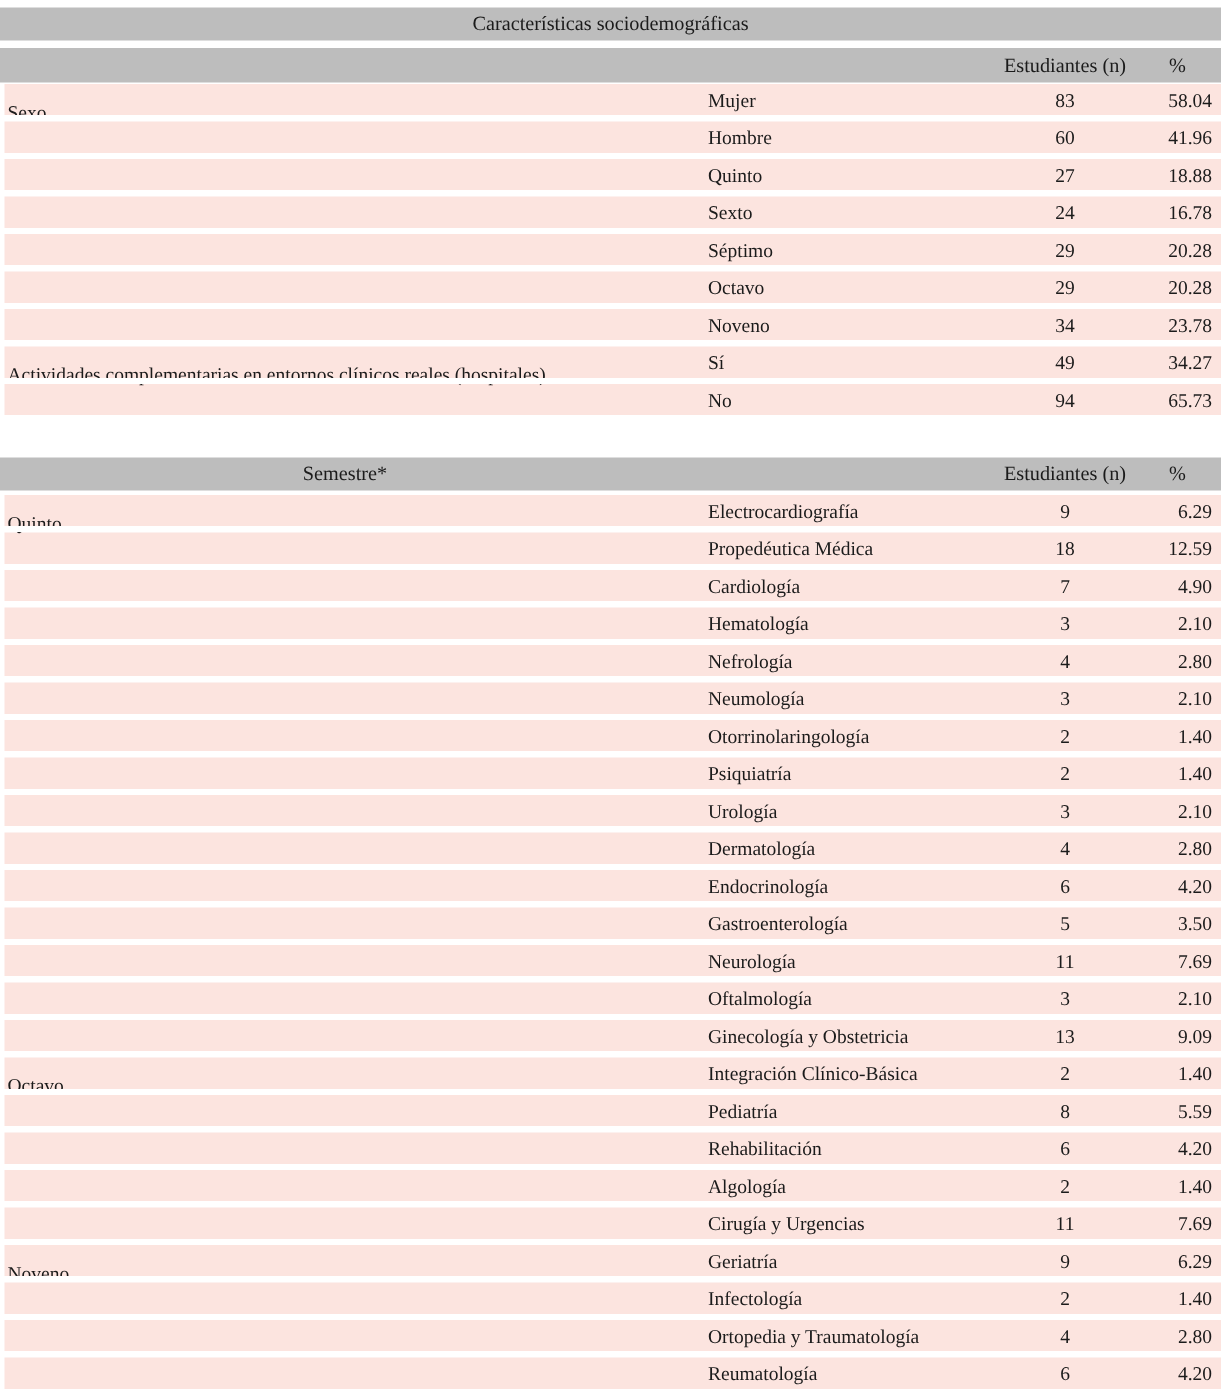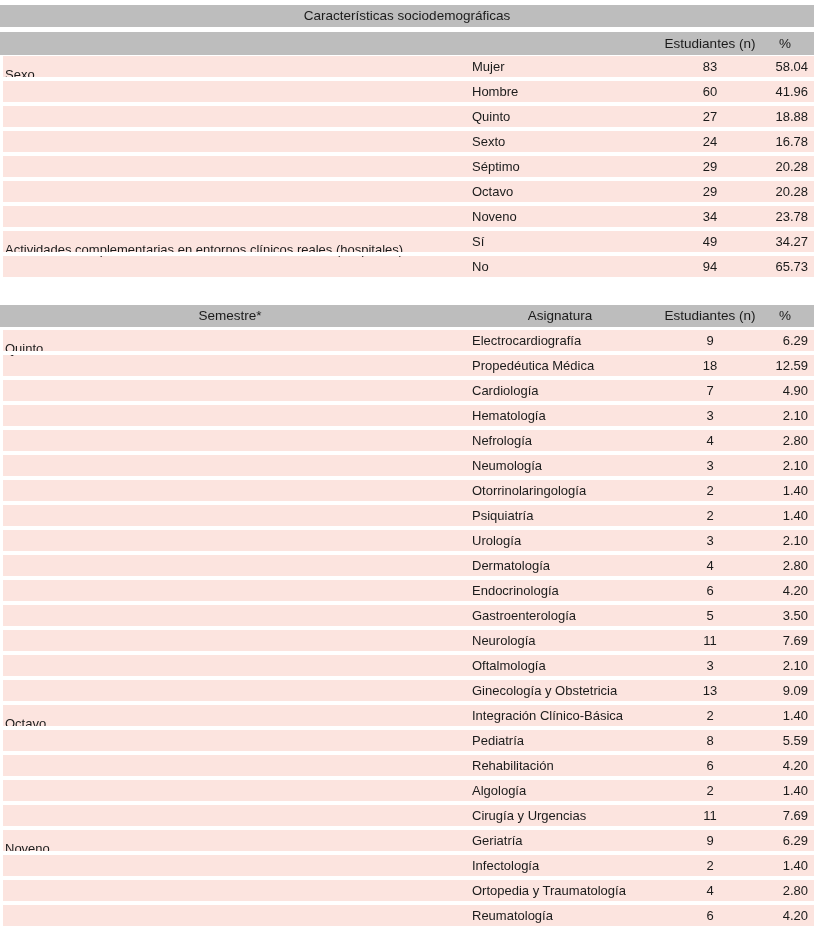--- a/index.html
+++ b/index.html
@@ -5,21 +5,21 @@
   :root{
     --band:#bdbdbd;
     --row:#fce4df;
     --ink:#1b1b1b;
   }
   html,body{margin:0;padding:0;background:#fff;}
   #page{
     position:relative;
     width:817px;height:933px;
     background:#fff;
-    font-family:Liberation Sans, sans-serif;
+    font-family:Liberation Serif, serif;
     color:var(--ink);
     overflow:hidden;
   }
   .band{
     position:absolute;left:0;width:814px;
     background:var(--band);
     text-align:center;
     font-size:13.5px;
   }
   .title-band{height:22px;line-height:22px;}
@@ -120,21 +120,20 @@
         <div class="c-pct">65.73</div>
       </div>
       <div class="group-label" style="top: 11px;">Sexo</div>
       <div class="group-label" style="top: 186px;">Actividades complementarias en entornos clínicos reales (hospitales)</div>
       <div class="stripes"></div>
     </div>
 
 
   <div class="band head-band" style="top:305px;height:22px;line-height:22px">
     <span class="head-cell hc-semester">Semestre*</span>
-    <span class="head-cell hc-subject">Asignatura</span>
     <span class="head-cell hc-students">Estudiantes (n)</span>
     <span class="head-cell hc-percent">%</span>
   </div>
 
   <div class="data-area" id="data2" style="top:330px;height:600px">
       <div class="row">
         <div class="c-spacer"></div>
         <div class="c-value">Electrocardiografía</div>
         <div class="c-n">9</div>
         <div class="c-pct">6.29</div>

